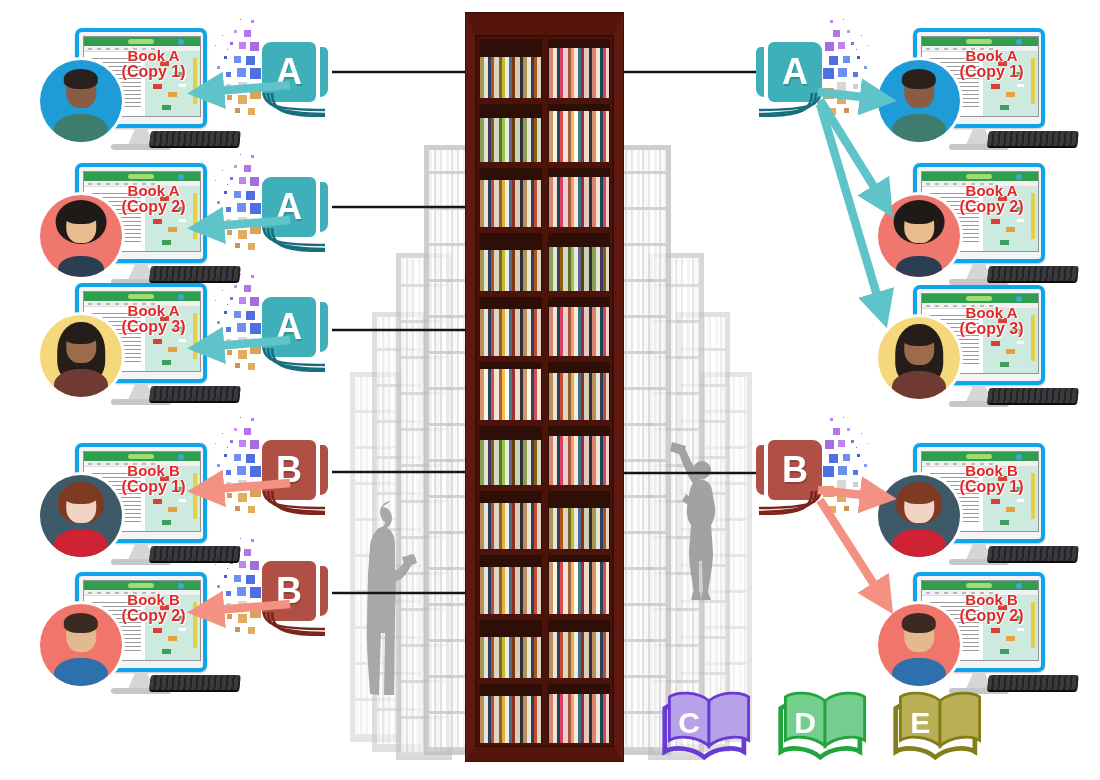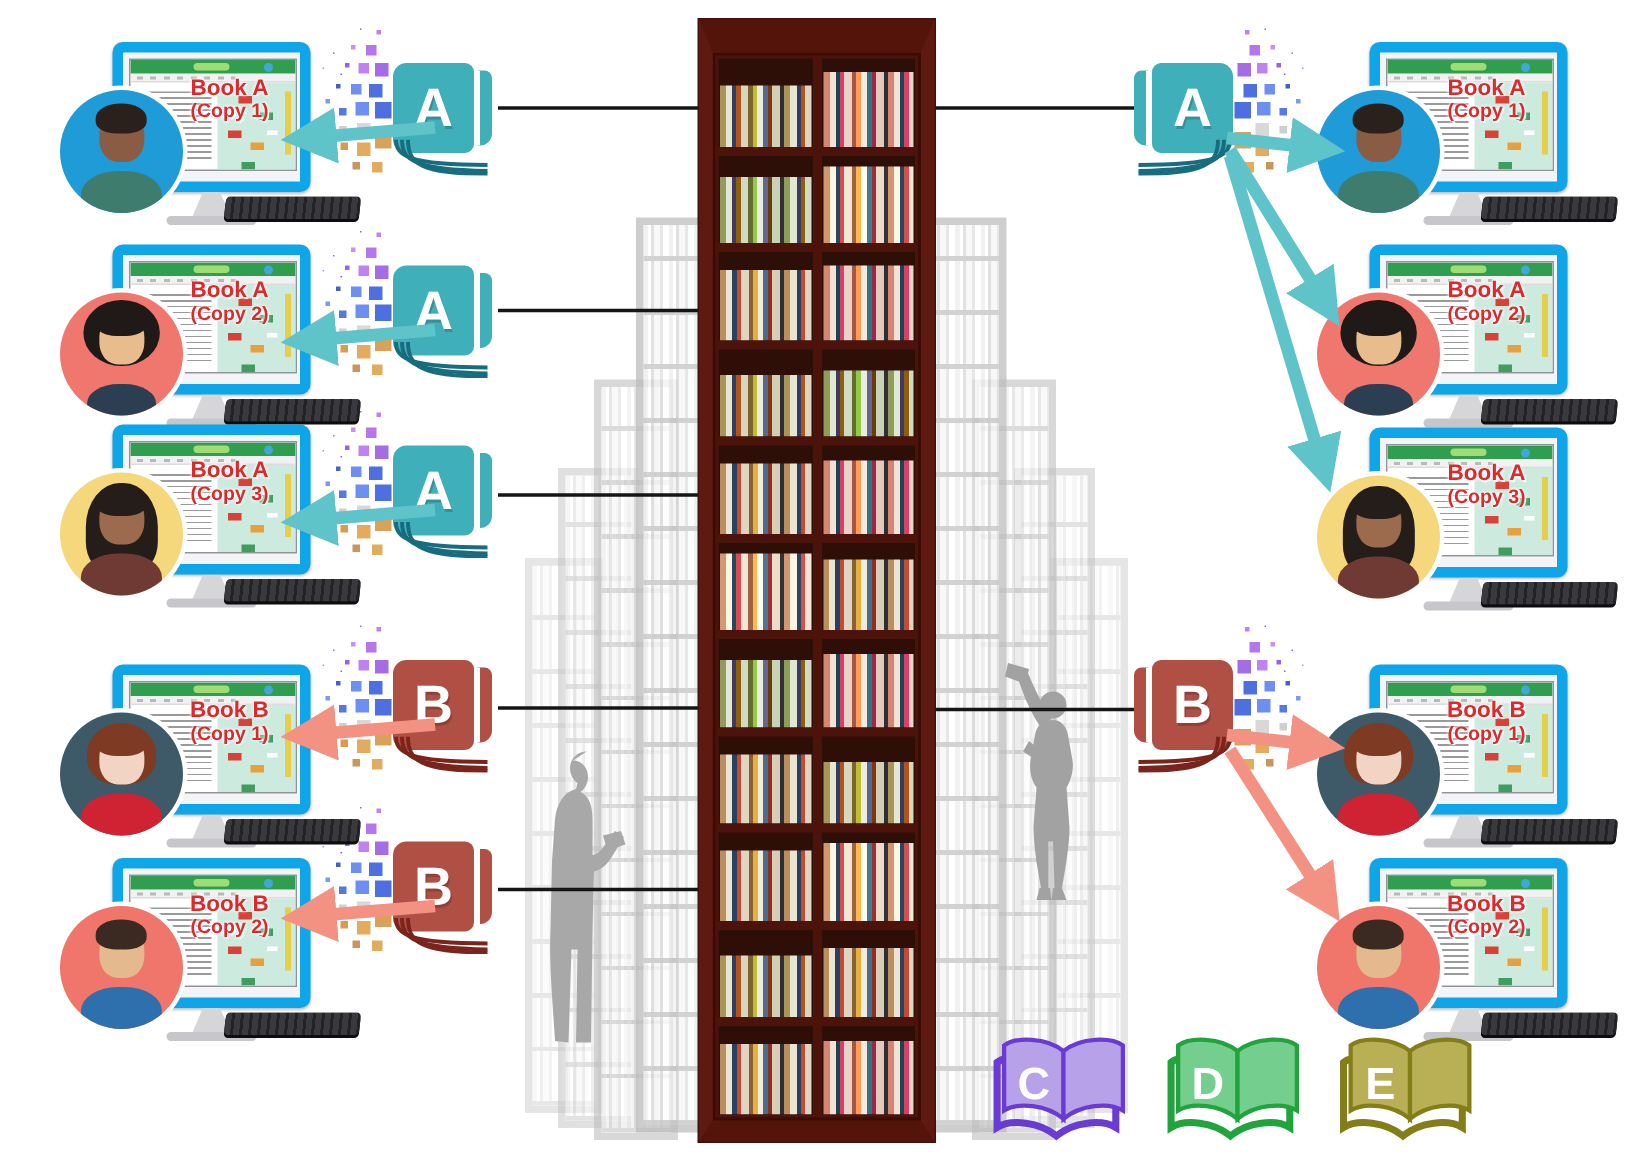--- a/index.html
+++ b/index.html
@@ -32,38 +32,38 @@
   .cell:nth-child(7n+4) .books{height:88%;filter:hue-rotate(-12deg) brightness(1.08);}
 
   
   .linklayer{position:absolute;left:0;top:0;z-index:3;pointer-events:none;}
   .arrowlayer{position:absolute;left:0;top:0;z-index:9;pointer-events:none;}
 
   
   .ws{position:absolute;width:210px;height:145px;z-index:5;}
   .monitor{position:absolute;left:35px;top:0;width:132px;}
   .bezel{position:relative;box-sizing:border-box;width:132px;height:100px;background:#f4f4f6;
-    border:7px solid #0ea5e9;border-radius:7px;padding:4px 4px 9px 4px;box-shadow:0 1px 2px rgba(0,0,0,.25);}
+    border:4px solid #0ea5e9;border-radius:7px;padding:4px 4px 9px 4px;box-shadow:0 1px 2px rgba(0,0,0,.25);}
   .screenarea{position:relative;width:100%;height:100%;background:#fff;border:1px solid #8f959b;overflow:hidden;}
   .browser-top{height:9px;background:#2f9e4e;position:relative;}
   .browser-top::before{content:"";position:absolute;left:38%;top:2px;width:22%;height:5px;background:#9fdc74;border-radius:3px;}
   .browser-top::after{content:"";position:absolute;right:14%;top:2px;width:6px;height:6px;background:#3fa8d8;border-radius:50%;}
   .toolrow{height:5px;background:#f1f1f1;border-bottom:1px solid #ddd;
     background-image:repeating-linear-gradient(90deg,#b9b9b9 0 4px,rgba(0,0,0,0) 4px 9px);background-size:60% 2px;background-position:4px 2px;background-repeat:no-repeat;}
   .pg{display:flex;height:calc(100% - 15px);}
   .pg-text{width:53%;position:relative;}
   .pg-text::before{content:"";position:absolute;left:5px;top:6px;right:4px;bottom:6px;
     background:repeating-linear-gradient(180deg,#9a9a9a 0 1px,rgba(0,0,0,0) 1px 4px);}
   .pg-info{width:47%;position:relative;background:#cdeadf;}
   .pg-info::before{content:"";position:absolute;top:9px;left:26%;width:9px;height:5px;background:#d84038;
     box-shadow:14px 11px 0 #3f9e5e,-7px 23px 0 #d84038,8px 31px 0 #e8a03c,18px 22px 0 -1px #ffffff,2px 44px 0 #3f9e5e;}
   .pg-info::after{content:"";position:absolute;right:3px;top:6px;width:4px;height:72%;background:#e5cf4a;}
   .blabel{position:absolute;left:24%;top:11px;width:72%;text-align:center;line-height:1.05;}
   .bl-t{font-size:15px;font-weight:bold;color:#e0282a;text-shadow:0 0 3px #fff,0 0 2px #fff,1px 1px 0 #fff;}
-  .bl-s{font-size:13px;font-weight:bold;color:#e0282a;text-shadow:0 0 3px #fff,0 0 2px #fff,1px 1px 0 #fff;}
+  .bl-s{font-size:16px;font-weight:bold;color:#e0282a;text-shadow:0 0 3px #fff,0 0 2px #fff,1px 1px 0 #fff;}
   .stand{position:absolute;left:53px;top:100px;width:26px;height:17px;background:#d6d6d9;
     clip-path:polygon(28% 0,72% 0,100% 100%,0 100%);}
   .mbase{position:absolute;left:36px;top:116px;width:60px;height:6px;background:#c7c7cb;border-radius:3px;}
   .keyboard{position:absolute;left:110px;top:103px;width:90px;height:15px;background:#232326;border-radius:3px;
     background-image:repeating-linear-gradient(90deg,#3a3a3e 0 4px,#232326 4px 6px),repeating-linear-gradient(0deg,#2e2e32 0 3px,#232326 3px 5px);
     box-shadow:0 2px 0 #0d0d0f;transform:skewX(-6deg);}
 
   
   .avatar{position:absolute;left:0;top:32px;width:82px;height:82px;border-radius:50%;overflow:hidden;
     background:var(--bg);box-shadow:0 0 0 3px #fff;z-index:6;}

